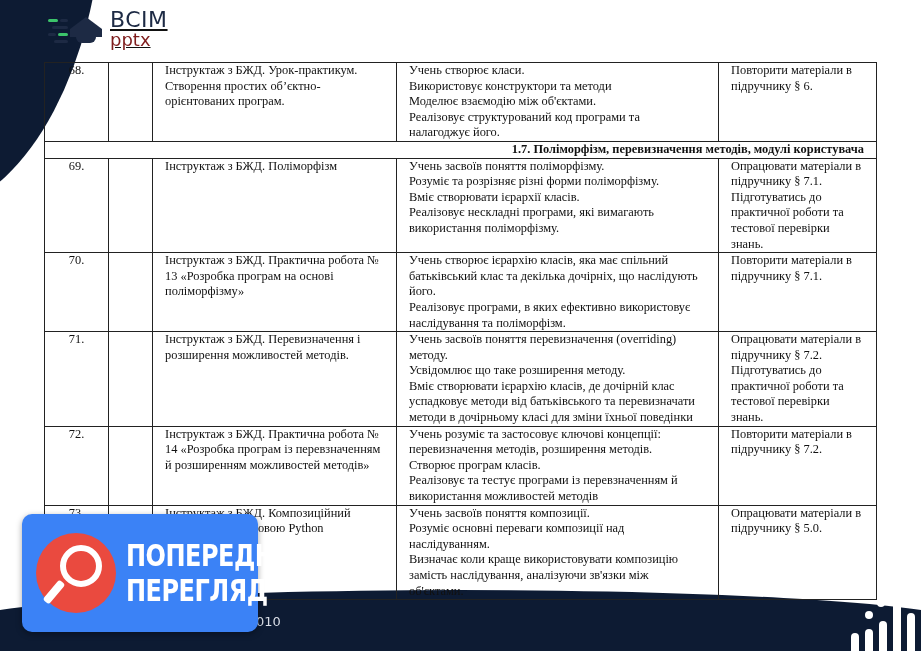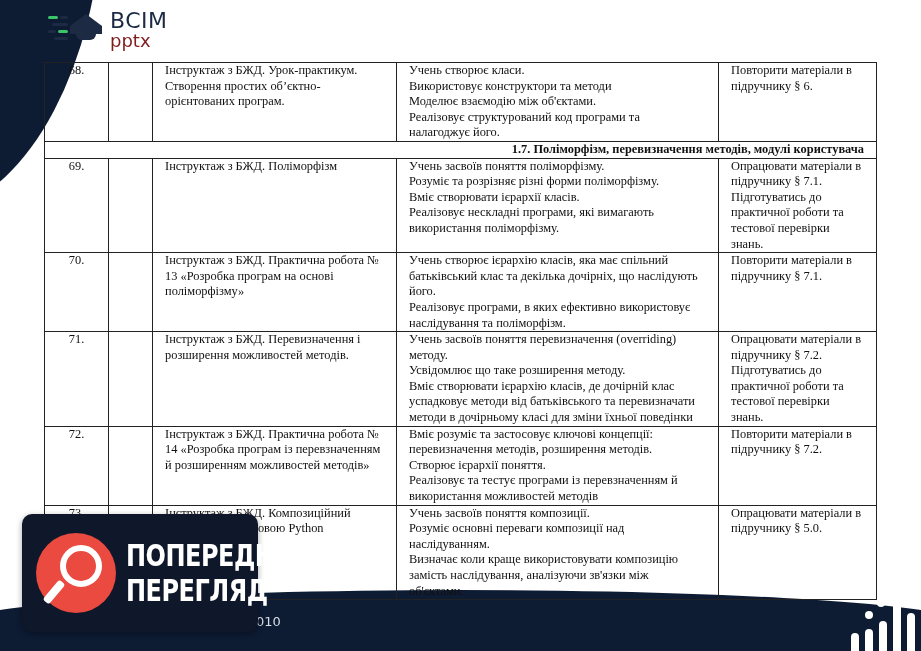--- a/index.html
+++ b/index.html
@@ -10,21 +10,21 @@
     color:#111;
   }
   .corner-tl {
     position:absolute; left:-60px; top:-40px; width:140px; height:260px;
     background:#0d1b33; border-radius:0 0 100% 0 / 0 0 100% 0;
     transform:rotate(8deg);
     z-index:1;
   }
   .logo {
     position:absolute; left:48px; top:10px; height:38px; z-index:3;
-    display:flex; align-items:flex-start; gap:6px;
+    display:flex; align-items:center; gap:6px;text-decoration:underline;
   }
   .logo-mark { width:56px; height:32px; position:relative; }
   .logo-mark .hat {
     position:absolute; left:22px; top:4px; width:0; height:0;
     border-left:16px solid transparent; border-right:16px solid transparent;
     border-bottom:12px solid #1d2a44;
   }
   .logo-mark .hat2 {
     position:absolute; left:22px; top:16px; width:32px; height:8px;
     background:#1d2a44; transform:skewY(0deg);
@@ -55,21 +55,21 @@
   .page-num {
     position:absolute; left:256px; top:614px; color:#d8dde6; font-size:13px; z-index:3;
     font-family:"DejaVu Sans", sans-serif;
   }
   .bars { position:absolute; right:4px; bottom:0; width:70px; height:70px; z-index:3; }
   .bar { position:absolute; bottom:0; width:8px; background:#fff; border-radius:4px 4px 0 0; }
   .dot { position:absolute; width:8px; height:8px; background:#fff; border-radius:50%; }
 
   .preview-badge {
     position:absolute; left:22px; top:514px; width:236px; height:118px;
-    background:#0f172a; border-radius:10px; z-index:4;
+    background:#3b82f6; border-radius:10px; z-index:4;
     box-shadow:0 2px 6px rgba(0,0,0,0.35);
     display:flex; align-items:center;
   }
   .badge-circle {
     width:80px; height:80px; border-radius:50%; background:#ea4a3f; margin-left:14px;
     position:relative; flex:none;
   }
   .magnifier-ring {
     position:absolute; left:24px; top:12px; width:30px; height:30px; border:6px solid #fff; border-radius:50%;
   }
@@ -204,23 +204,23 @@
         </tr>
         <tr>
           <td class="num">72.</td>
           <td></td>
           <td>
             <span class="line">Інструктаж з БЖД. Практична робота №</span>
             <span class="line">14 «Розробка програм із перевзначенням</span>
             <span class="line">й розширенням можливостей методів»</span>
           </td>
           <td>
-            <span class="line">Вміє розуміє та застосовує ключові концепції:</span>
+            <span class="line">Учень розуміє та застосовує ключові концепції:</span>
             <span class="line">перевизначення методів, розширення методів.</span>
-            <span class="line">Створює ієрархії поняття.</span>
+            <span class="line">Створює програм класів.</span>
             <span class="line">Реалізовує та тестує програми із перевзначенням й</span>
             <span class="line">використання можливостей методів</span>
           </td>
           <td>
             <span class="line">Повторити матеріали в</span>
             <span class="line">підручнику § 7.2.</span>
           </td>
         </tr>
         <tr>
           <td class="num">73.</td>

